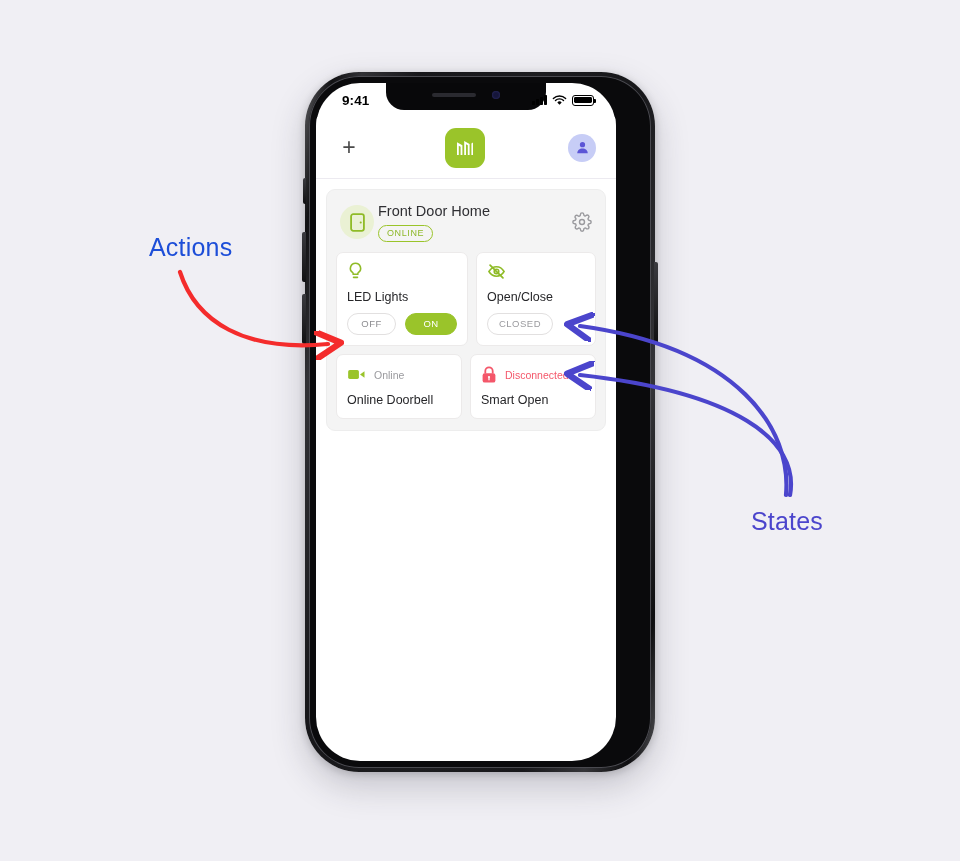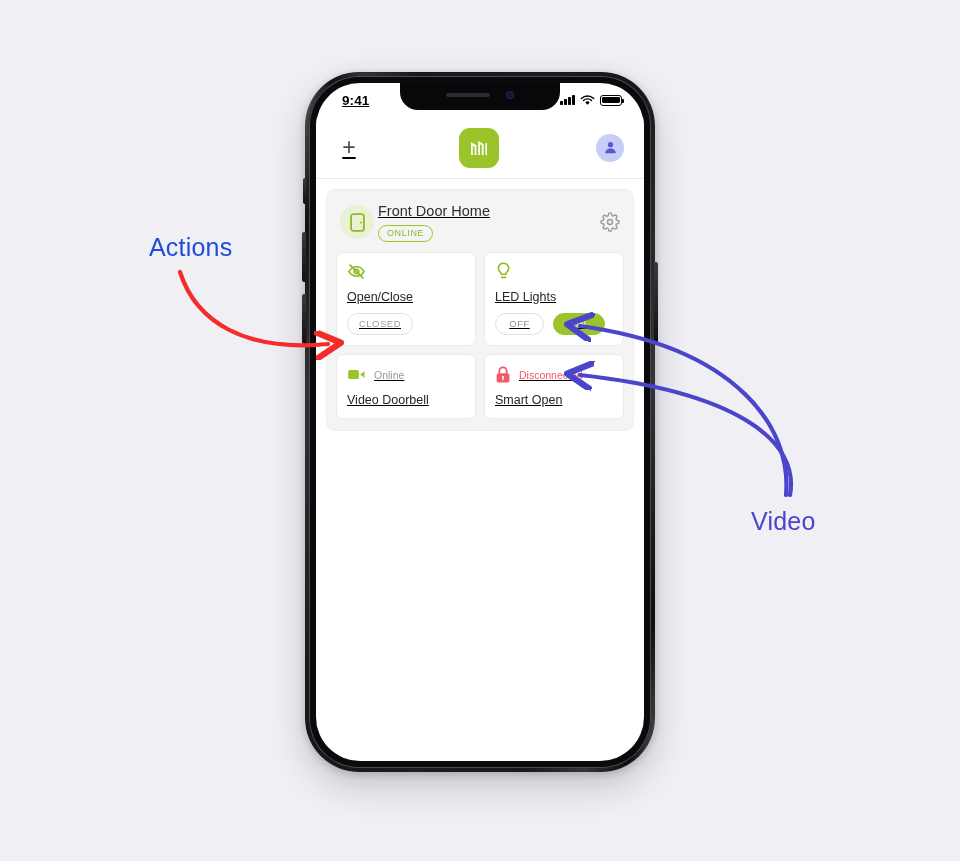--- a/index.html
+++ b/index.html
@@ -35,25 +35,24 @@
   }
   #phone-inner-ring {
     position: absolute; inset: 4px;
     border-radius: 50px;
     background: #0a0a0c;
     box-shadow: inset 0 0 0 1px #4a4a50;
   }
   #screen {
     position: absolute;
     left: 11px; top: 11px;
-    width: 328px; height: 678px;
+    width: 300px; height: 678px;
     border-radius: 44px;
     background: #ffffff;
     overflow: hidden;
-    text-decoration: underline;
   }
   
   .side-btn { position: absolute; background: linear-gradient(180deg,#3a3a3f,#101012); }
   #btn-silent { left: -2px; top: 106px; width: 3px; height: 26px; border-radius: 2px 0 0 2px; }
   #btn-vol-up { left: -3px; top: 160px; width: 4px; height: 50px; border-radius: 2px 0 0 2px; }
   #btn-vol-dn { left: -3px; top: 222px; width: 4px; height: 50px; border-radius: 2px 0 0 2px; }
   #btn-power  { right: -3px; top: 190px; width: 4px; height: 82px; border-radius: 0 2px 2px 0; }
 
   
   #notch {
@@ -222,58 +221,58 @@
                 <circle cx="12" cy="12" r="3"></circle>
                 <path d="M19.4 15a1.6 1.6 0 0 0 .33 1.77l.06.06a2 2 0 1 1-2.83 2.83l-.06-.06a1.6 1.6 0 0 0-1.77-.33 1.6 1.6 0 0 0-1 1.47V21a2 2 0 1 1-4 0v-.1A1.6 1.6 0 0 0 9.1 19.4a1.6 1.6 0 0 0-1.77.33l-.06.06a2 2 0 1 1-2.83-2.83l.06-.06a1.6 1.6 0 0 0 .33-1.77 1.6 1.6 0 0 0-1.47-1H3a2 2 0 1 1 0-4h.1A1.6 1.6 0 0 0 4.6 9.1a1.6 1.6 0 0 0-.33-1.77l-.06-.06a2 2 0 1 1 2.83-2.83l.06.06a1.6 1.6 0 0 0 1.77.33H9.1a1.6 1.6 0 0 0 1-1.47V3a2 2 0 1 1 4 0v.1a1.6 1.6 0 0 0 1 1.47 1.6 1.6 0 0 0 1.77-.33l.06-.06a2 2 0 1 1 2.83 2.83l-.06.06a1.6 1.6 0 0 0-.33 1.77V9.1a1.6 1.6 0 0 0 1.47 1H21a2 2 0 1 1 0 4h-.1a1.6 1.6 0 0 0-1.47 1z"></path>
               </svg>
             </div>
           </div>
 
           <div class="tile-grid">
 
             <div class="tile">
               <div class="tile-icon-row">
+                <svg width="17" height="19" viewBox="0 0 18 20">
+                  <path d="M9 1.2a5.4 5.4 0 0 0-3.2 9.75c.5.37.8.95.8 1.58v.4h4.8v-.4c0-.63.3-1.21.8-1.58A5.4 5.4 0 0 0 9 1.2z" fill="none" stroke="#8fbb27" stroke-width="1.7"></path>
+                  <path d="M6.9 16.2h4.2" stroke="#8fbb27" stroke-width="1.7" stroke-linecap="round"></path>
+                </svg>
+              </div>
+              <div class="tile-title">LED Lights</div>
+              <div class="tile-controls">
+                <div class="pill pill-off">OFF</div>
+                <div class="pill pill-on">ON</div>
+              </div>
+            </div>
+
+            <div class="tile">
+              <div class="tile-icon-row">
                 <svg width="19" height="17" viewBox="0 0 20 18">
                   <path d="M2 9s3-5 8-5 8 5 8 5-3 5-8 5-8-5-8-5z" fill="none" stroke="#8fbb27" stroke-width="1.7"></path>
                   <circle cx="10" cy="9" r="2.4" fill="none" stroke="#8fbb27" stroke-width="1.7"></circle>
                   <path d="M3.2 2.2 16.8 15.8" stroke="#8fbb27" stroke-width="1.9" stroke-linecap="round"></path>
                 </svg>
               </div>
               <div class="tile-title">Open/Close</div>
               <div class="tile-controls">
                 <div class="pill pill-state">CLOSED</div>
-              </div>
-            </div>
-
-            <div class="tile">
-              <div class="tile-icon-row">
-                <svg width="17" height="19" viewBox="0 0 18 20">
-                  <path d="M9 1.2a5.4 5.4 0 0 0-3.2 9.75c.5.37.8.95.8 1.58v.4h4.8v-.4c0-.63.3-1.21.8-1.58A5.4 5.4 0 0 0 9 1.2z" fill="none" stroke="#8fbb27" stroke-width="1.7"></path>
-                  <path d="M6.9 16.2h4.2" stroke="#8fbb27" stroke-width="1.7" stroke-linecap="round"></path>
-                </svg>
-              </div>
-              <div class="tile-title">LED Lights</div>
-              <div class="tile-controls">
-                <div class="pill pill-off">OFF</div>
-                <div class="pill pill-on">ON</div>
               </div>
             </div>
           </div>
 
           <div class="tile-grid" style="margin-top:8px;">
 
             <div class="tile compact">
               <div class="tile-icon-row">
                 <svg width="19" height="13" viewBox="0 0 20 14">
                   <rect x="1" y="2.2" width="11.6" height="9.6" rx="1.8" fill="#9ac42a"></rect>
                   <path d="M13.8 7 18.6 3.6v6.8L13.8 7z" fill="#9ac42a"></path>
                 </svg>
                 <span class="tile-status-text">Online</span>
               </div>
-              <div class="tile-title">Video Doorbell</div>
+              <div class="tile-title">Online Doorbell</div>
             </div>
 
             <div class="tile compact">
               <div class="tile-icon-row">
                 <svg width="16" height="18" viewBox="0 0 16 18">
                   <path d="M4.3 7.4V5.1a3.7 3.7 0 0 1 7.4 0v2.3" fill="none" stroke="#f4576a" stroke-width="1.8"></path>
                   <rect x="1.6" y="7.2" width="12.8" height="9.4" rx="2.2" fill="#f4576a"></rect>
                   <circle cx="8" cy="11" r="1.1" fill="#fff"></circle>
                   <path d="M8 11.8v2" stroke="#fff" stroke-width="1.3" stroke-linecap="round"></path>
                 </svg>
@@ -299,15 +298,15 @@
       </marker>
     </defs>
 
     <path d="M180 272 C 196 322, 245 352, 328 344" fill="none" stroke="#f42c2c" stroke-width="4.2" stroke-linecap="round" marker-end="url(#arrow-red)"></path>
 
     <path d="M786 495 C 792 430, 740 348, 580 326" fill="none" stroke="#4b45cc" stroke-width="4.2" stroke-linecap="round" marker-end="url(#arrow-blue)"></path>
     <path d="M790 495 C 800 440, 735 392, 580 375" fill="none" stroke="#4b45cc" stroke-width="4.2" stroke-linecap="round" marker-end="url(#arrow-blue)"></path>
   </svg>
 
   <div class="annot-label" id="label-actions">Actions</div>
-  <div class="annot-label" id="label-states">Video</div>
+  <div class="annot-label" id="label-states">States</div>
 
 </div>
 
 </body></html>

